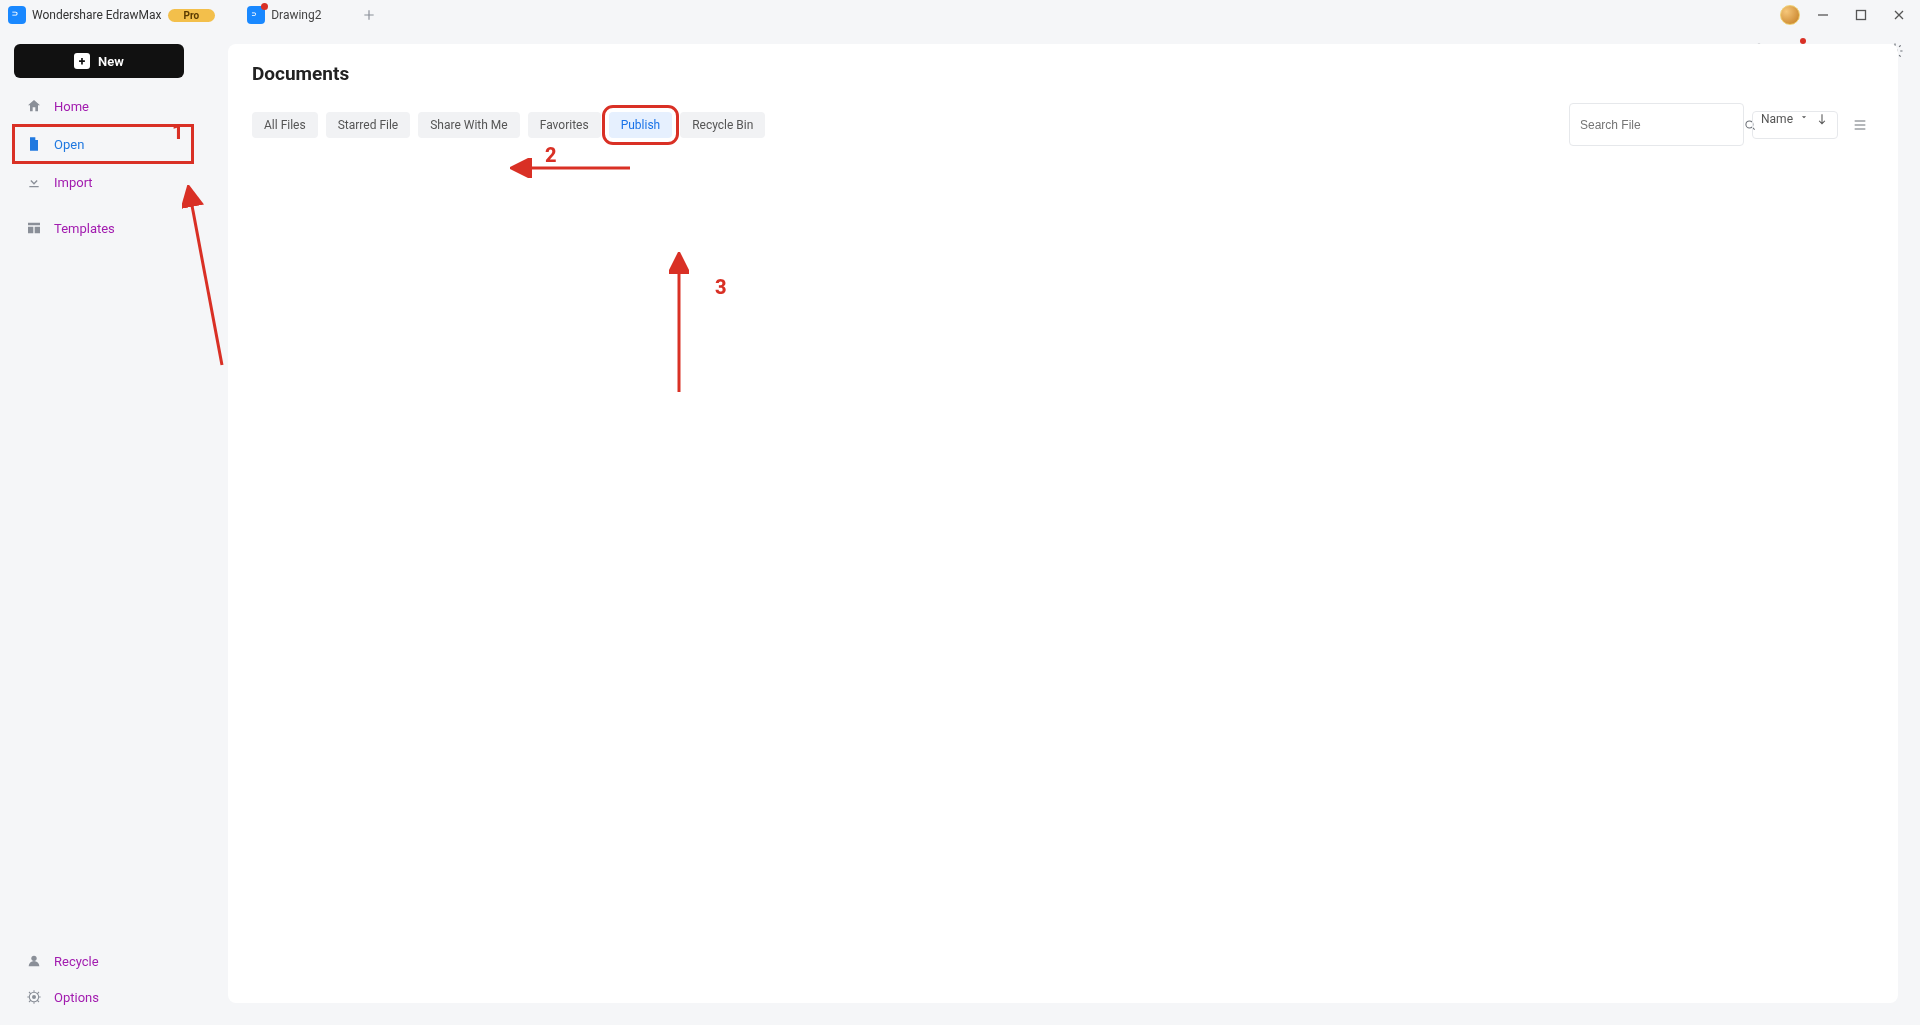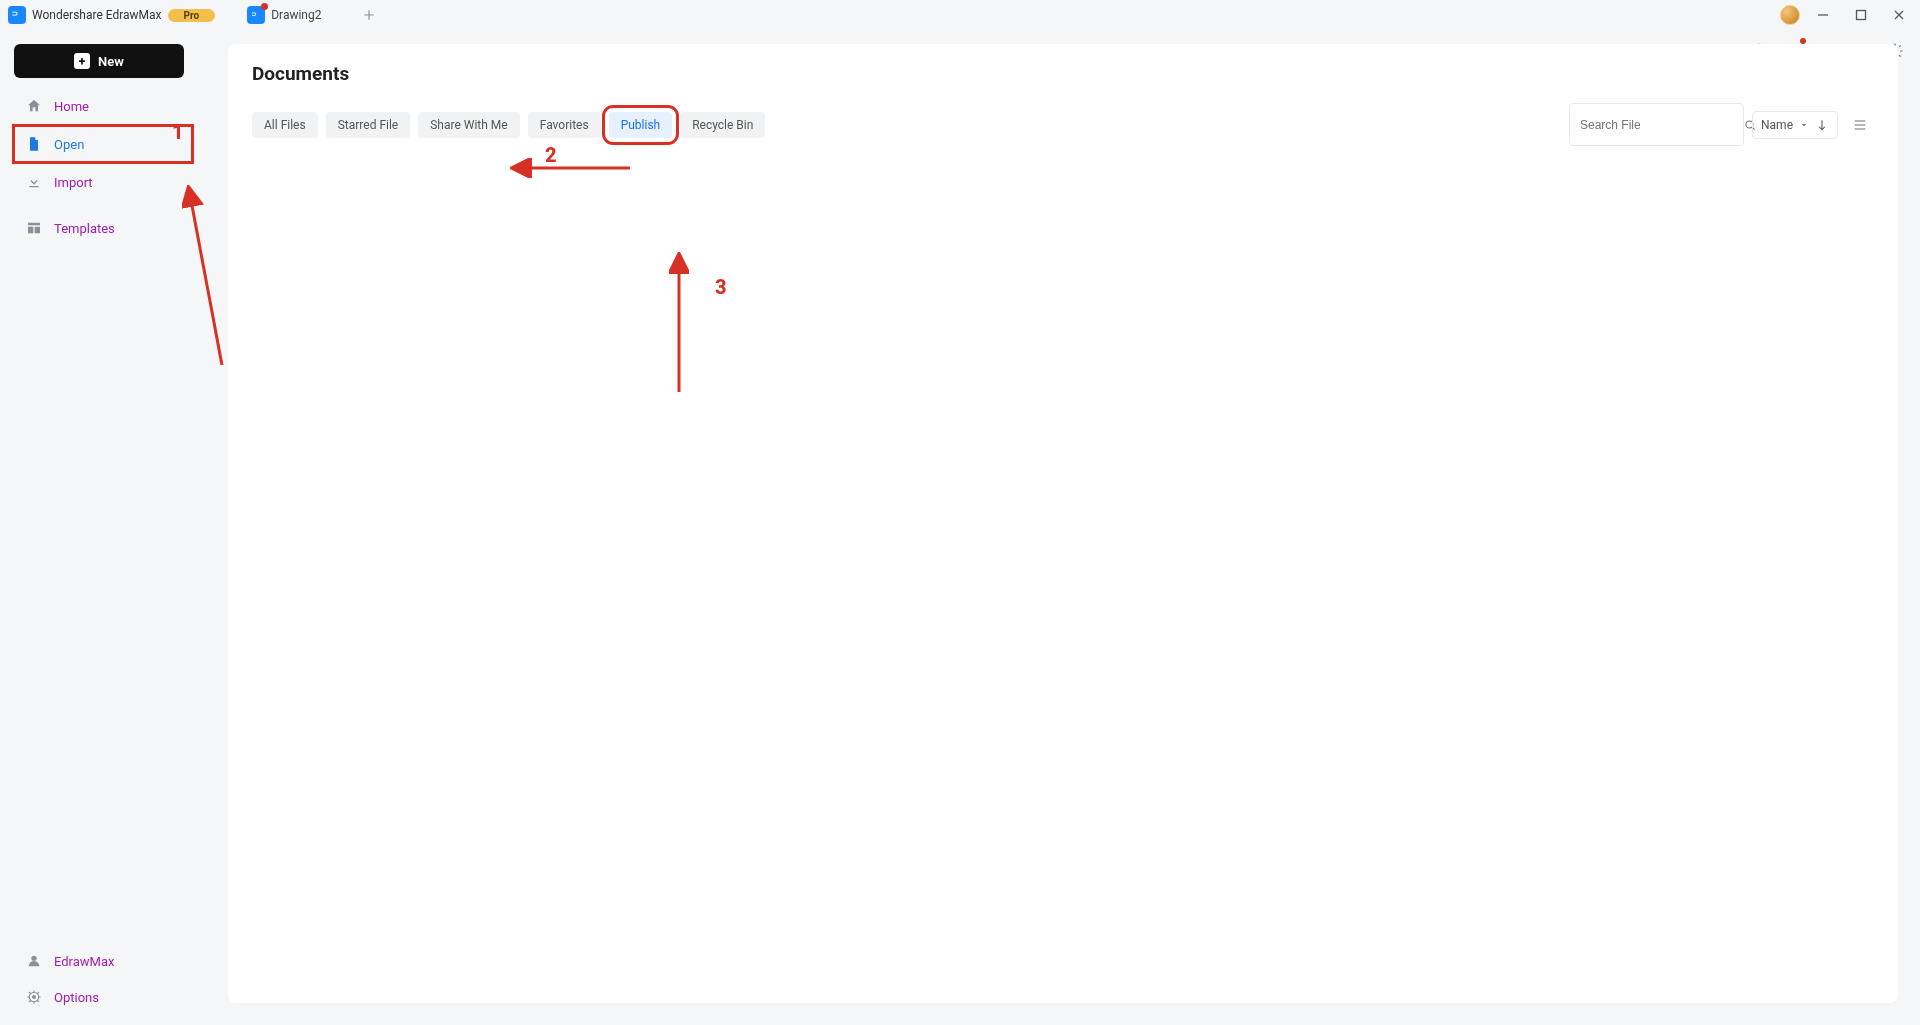--- a/index.html
+++ b/index.html
@@ -152,21 +152,21 @@
   .pill.selected { background: var(--pill-selected); color: var(--blue); }
   .pill.highlight-box { outline: 3px solid var(--red); outline-offset: 4px; }
   .filter-row .spacer { flex:1; }
   .search-box {
     display:flex; align-items:center; gap: 6px;
     border: 1px solid var(--border); height: 43px; padding: 0 8px; border-radius: 4px; width: 175px;
     color: #9aa0a6;
   }
   .search-box input { border:0; outline:0; font-size:12px; flex:1; color:#333; background:transparent; }
   .sort-box {
-    display:flex; align-items:center; gap:6px;
+    display:flex; align-items:flex-start; gap:6px;
     border: 1px solid var(--border); height: 28px; padding: 0 8px; border-radius: 4px; color:#555;
     font-size: 12px;
   }
   .icon-square {
     width: 28px; height: 28px; display:flex; align-items:center; justify-content:center;
     color:#6b7077;
   }
 
   .empty-state {
     position:absolute; left:50%; top:50%; transform: translate(-50%, -50%);
@@ -325,21 +325,21 @@
       </div>
     </div>
     <div class="bottom">
       <div class="nav-item">
         <span class="ic">
           <svg viewBox="0 0 24 24" width="16" height="16">
               <circle cx="12" cy="8" r="4" fill="currentColor"></circle>
               <path fill="currentColor" d="M4 20a8 8 0 0 1 16 0z"></path>
             </svg>
         </span>
-        <span>EdrawMax</span>
+        <span>Recycle</span>
       </div>
       <div class="nav-item">
         <span class="ic">
           <svg viewBox="0 0 24 24" width="16" height="16">
               <circle cx="12" cy="12" r="3" fill="currentColor"></circle>
               <path fill="currentColor" d="M12 2l1 3 3-1 1 3 3 1-1 3 1 3-3 1-1 3-3-1-1 3-1-3-3 1-1-3-3-1 1-3-1-3 3-1 1-3 3 1z" opacity="0.0"></path>
               <path fill="none" stroke="currentColor" stroke-width="1.6" d="M19 12a7 7 0 1 1-14 0 7 7 0 0 1 14 0z M12 2v3M12 19v3M2 12h3M19 12h3M4.5 4.5l2 2M17.5 17.5l2 2M19.5 4.5l-2 2M6.5 17.5l-2 2"></path>
             </svg>
         </span>
         <span>Options</span>

